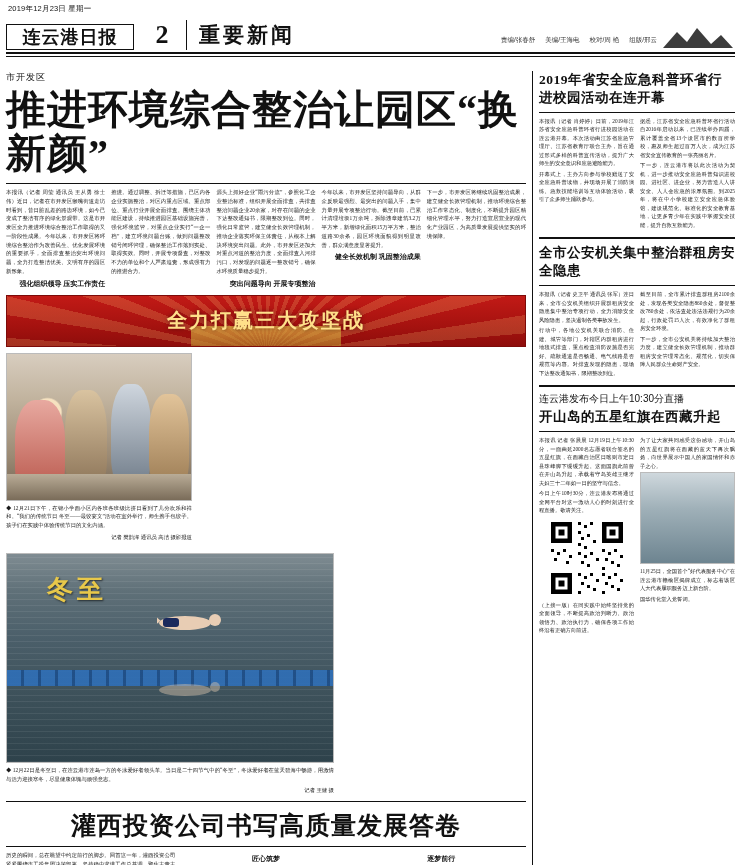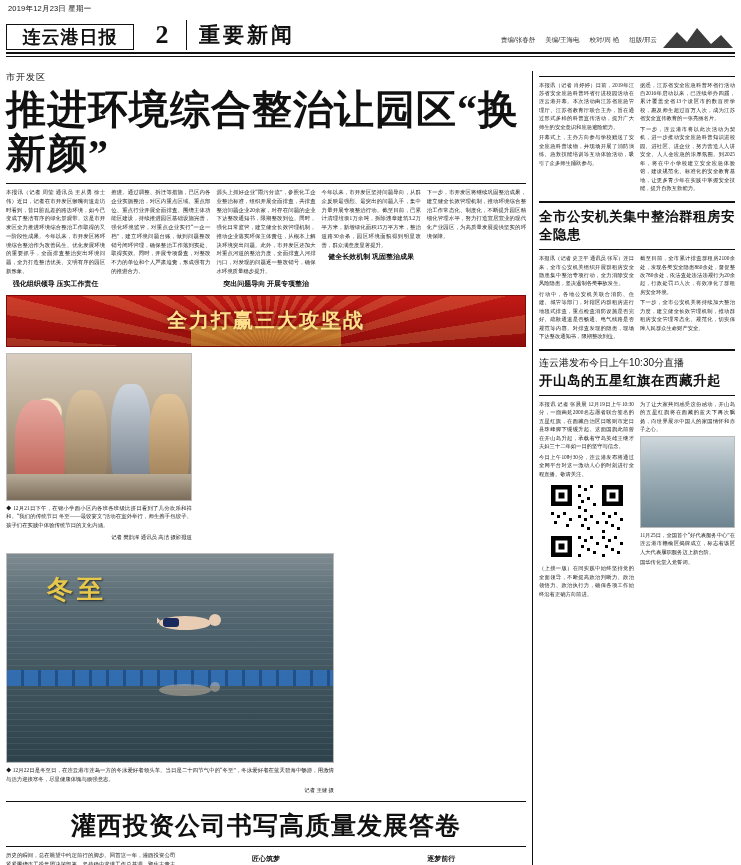--- a/index.html
+++ b/index.html
@@ -65,21 +65,21 @@
   .lead-rule { height: 1px; background: #111; margin-bottom: 4px; }
 
   .cols5 { display: flex; gap: 6px; }
   .col { flex: 1; }
   .col p, .colblock p {
     font-size: 5.4px; line-height: 1.62; color: #1a1a1a;
     text-align: justify; text-justify: inter-ideograph;
     margin-bottom: 2px; font-family: "Liberation Serif", serif;
   }
   .subhead {
-    font-size: 7px; font-weight: bold; text-align: center;
+    font-size: 7px; font-weight: bold; text-align: right;
     margin: 3px 0 2px; color: #111; font-family: "Liberation Serif", serif;
   }
 
   
   .banner {
     margin-top: 4px; height: 52px; width: 100%;
     background: linear-gradient(180deg,#c21a16 0%, #a5120f 60%, #8e0d0b 100%);
     position: relative; overflow: hidden; border: 1px solid #7d0b09;
   }
   .banner .rays {
@@ -267,20 +267,21 @@
           <div class="col">
             <div class="mini-head">逐梦前行</div>
             <p>展望未来，灌西投资公司将继续坚持新发展理念，加快转型升级步伐，持续推进改革创新，不断提升企业核心竞争力，以更加饱满的热情、更加务实的作风，奋力书写高质量发展的新答卷，为全市经济社会发展作出新的更大贡献。</p>
           </div>
         </div>
       </div>
     </div>
 
     <div class="right-zone">
 
+      <div class="r-head">2019年省安全应急科普环省行进校园活动在连开幕</div>
       <div class="r-rule"></div>
       <div class="r-cols2">
         <div class="col">
           <p>本报讯（记者 肖婷婷）日前，2019年江苏省安全应急科普环省行进校园活动在连云港开幕。本次活动由江苏省应急管理厅、江苏省教育厅联合主办，旨在通过形式多样的科普宣传活动，提升广大师生的安全意识和应急避险能力。</p>
           <p>开幕式上，主办方向参与学校赠送了安全应急科普读物，并现场开展了消防演练、急救技能培训等互动体验活动，吸引了众多师生踊跃参与。</p>
         </div>
         <div class="col">
           <p>据悉，江苏省安全应急科普环省行活动自2016年启动以来，已连续举办四届，累计覆盖全省13个设区市的数百所学校，惠及师生超过百万人次，成为江苏省安全宣传教育的一张亮丽名片。</p>
           <p>下一步，连云港市将以此次活动为契机，进一步推动安全应急科普知识进校园、进社区、进企业，努力营造人人讲安全、人人会应急的浓厚氛围。到2025年，将在中小学校建立安全应急体验馆，建设规范化、标准化的安全教育基地，让更多青少年在实践中掌握安全技能，提升自救互救能力。</p>
         </div>

